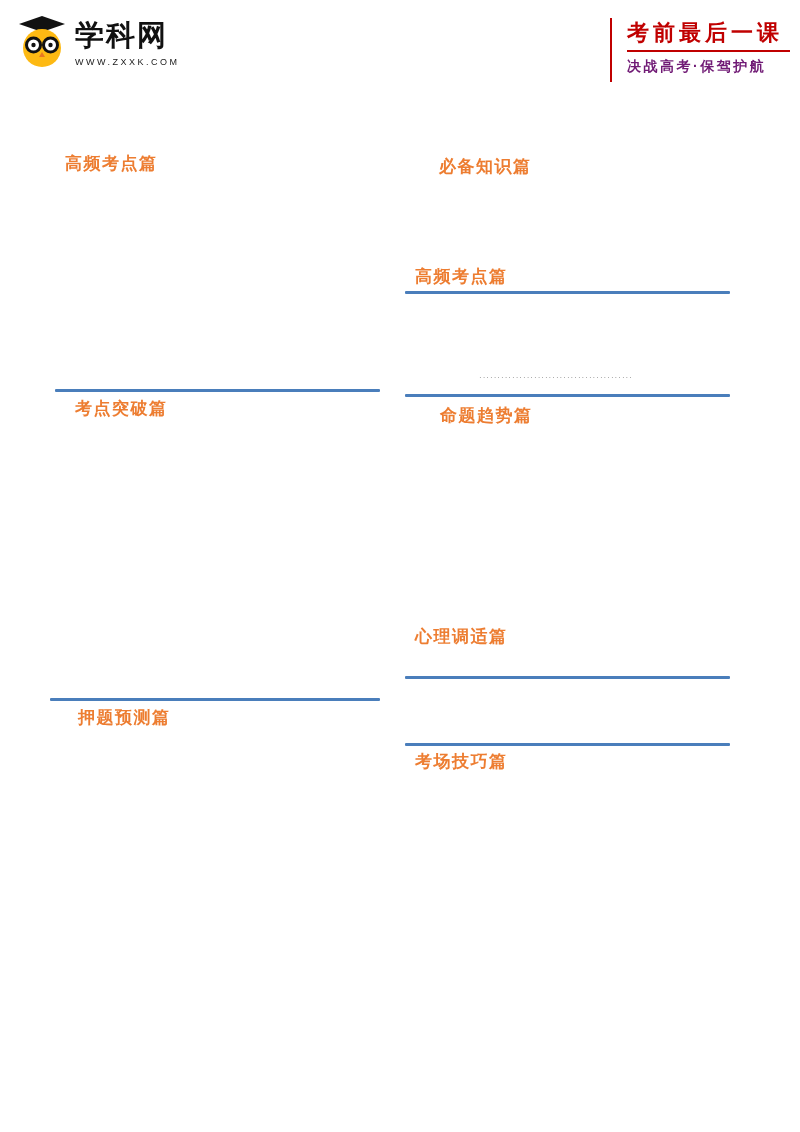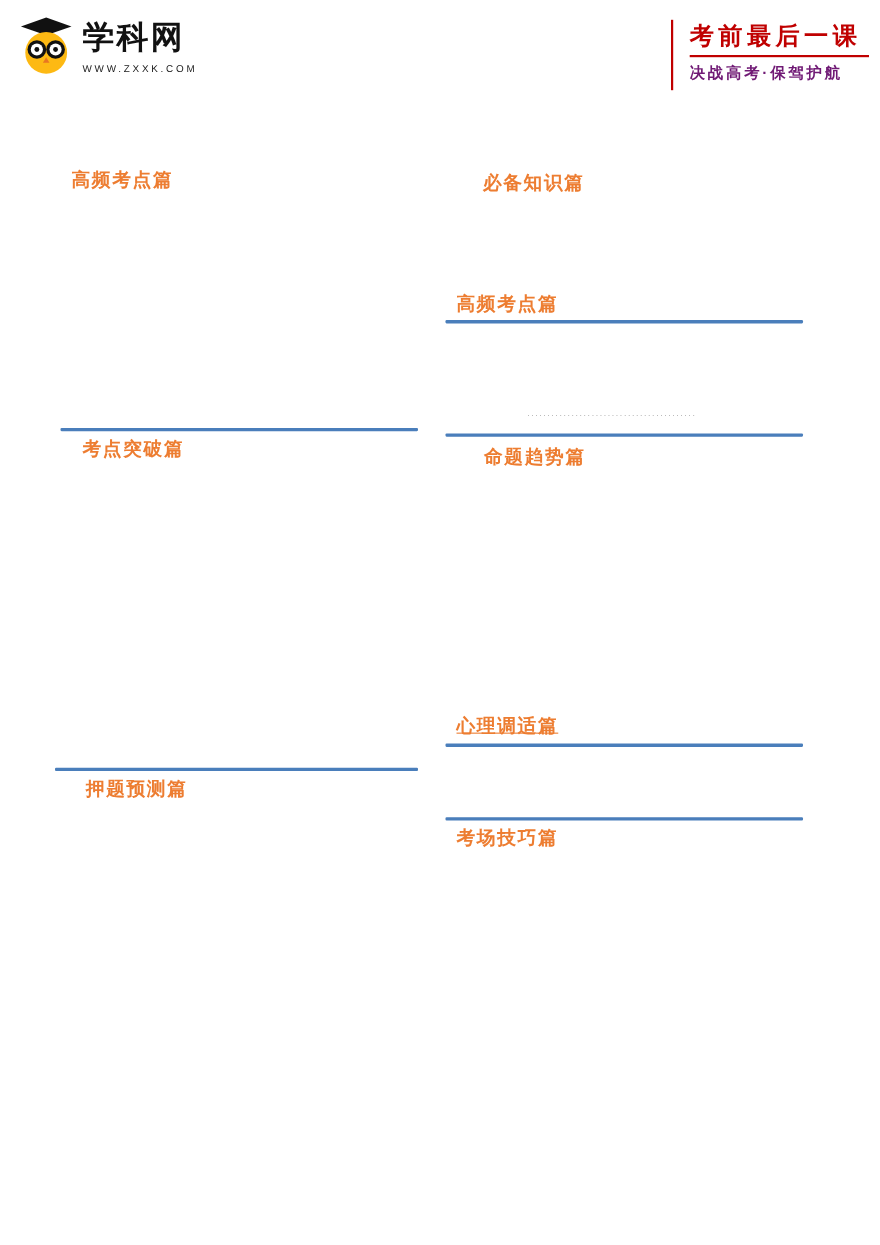--- a/index.html
+++ b/index.html
@@ -88,21 +88,21 @@
     <div class="slogan-sub">决战高考·保驾护航</div>
   </div>
 
   <div class="orange-heading" style="left:65px;top:152px;">高频考点篇</div>
   <div class="orange-heading" style="left:75px;top:397px;">考点突破篇</div>
   <div class="orange-heading" style="left:78px;top:706px;">押题预测篇</div>
 
   <div class="orange-heading" style="left:415px;top:155px;margin-left:24px;">必备知识篇</div>
   <div class="orange-heading" style="left:415px;top:265px;">高频考点篇</div>
   <div class="orange-heading" style="left:415px;top:404px;margin-left:25px;">命题趋势篇</div>
-  <div class="orange-heading" style="left:415px;top:648px;text-decoration:underline;">心理调适篇</div>
+  <div class="orange-heading" style="left:415px;top:625px;">心理调适篇</div>
   <div class="orange-heading" style="left:415px;top:750px;">考场技巧篇</div>
 
   <div class="blue-line" style="left:405px;top:291px;width:325px;"></div>
   <div class="blue-line" style="left:55px; top:389px;width:325px;"></div>
   <div class="blue-line" style="left:405px;top:394px;width:325px;"></div>
   <div class="blue-line" style="left:405px;top:676px;width:325px;"></div>
   <div class="blue-line" style="left:50px; top:698px;width:330px;"></div>
   <div class="blue-line" style="left:405px;top:743px;width:325px;"></div>
 
   <div class="fine-print">··········································</div>

